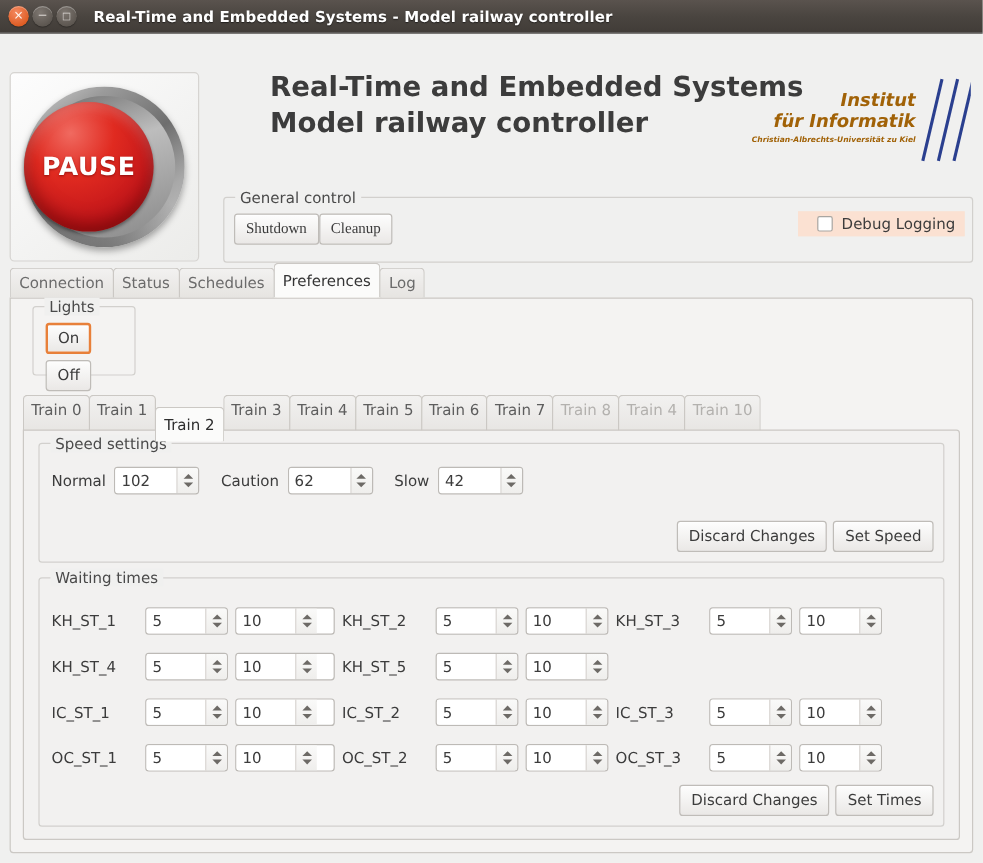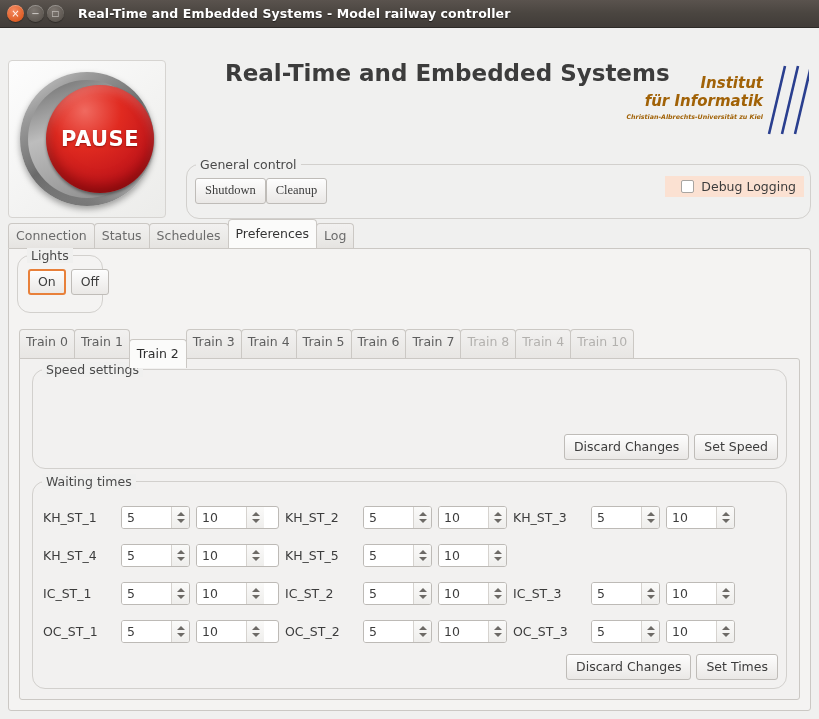--- a/index.html
+++ b/index.html
@@ -57,21 +57,21 @@
     border: 1px solid #d6d4d1; border-radius: 4px;
     box-sizing: border-box;
     display: flex; align-items: center; justify-content: center;
   }
   .pausebtn {
     width: 134px; height: 134px; border-radius: 50%;
     background:
       radial-gradient(circle at 50% 118%, rgba(0,0,0,.45) 0%, rgba(0,0,0,0) 48%),
       linear-gradient(145deg,#d8d8d8 0%,#9b9b9b 22%,#6e6e6e 50%,#a8a8a8 74%,#c9c9c9 100%);
     box-shadow: 0 3px 6px rgba(0,0,0,.35);
-    display: flex; align-items: center; justify-content: flex-end;
+    display: flex; align-items: center; justify-content: flex-start;
     position: relative;
   }
   .pausebtn::before {
     content:""; position:absolute; inset:8px; border-radius:50%;
     background: linear-gradient(160deg,#6a6a6a,#bdbdbd 40%,#888 100%);
   }
   .pauseinner {
     position: relative; z-index: 2;
     width: 108px; height: 108px; border-radius: 50%;
     background:
@@ -103,21 +103,21 @@
     font-family: "DejaVu Sans", "Liberation Sans", sans-serif;
   }
   .logo .l1 { font-size: 15px; font-weight: bold; font-style: italic; line-height: 1.22; }
   .logo .l2 { font-size: 6.3px; font-weight: bold; font-style: italic; margin-top: 2px; white-space: nowrap; }
   .logo .slashes { position: absolute; right: 2px; top: -4px; width: 44px; height: 76px; }
 
   
   .gbox {
     position: absolute;
     border: 1px solid #d2d0cd;
-    border-radius: 13px;
+    border-radius: 3px;
     box-sizing: border-box;
   }
   .gbox > .gtitle {
     position: absolute; top: -8px; left: 9px;
     background: #f0f0ef;
     padding: 0 4px;
     font-size: 12.5px; color: #4a4a4a;
   }
 
   #general-control { left: 186px; top: 136px; right: 8px; height: 55px; }
@@ -179,22 +179,22 @@
 
   .tabpane {
     position: absolute; left: 8px; top: 248px; right: 8px; bottom: 8px;
     background: #f4f3f2;
     border: 1px solid #cbc8c4;
     border-radius: 0 3px 3px 3px;
     box-sizing: border-box;
   }
 
   
-  #lights-group { left: 8px; top: 6px; width: 86px; height: 58px; }
-  .lights-row { position: absolute; left: 10px; top: 13px; display: flex; gap: 5px; }
+  #lights-group { left: 18px; top: 6px; width: 86px; height: 58px; }
+  .lights-row { position: absolute; left: 10px; top: 13px; display: flex; gap: 5px; flex-direction: column; }
 
   
   .traintabbar {
     position: absolute; left: 10px; top: 80px;
     display: flex; align-items: flex-end;
   }
   .ttab {
     background: linear-gradient(to bottom, #f2f1f0 0%, #e4e2df 100%);
     border: 1px solid #cbc8c4;
     border-bottom: none;
@@ -303,20 +303,21 @@
   <div class="pausebox">
     <div class="pausebtn">
       <div class="pauseinner">
         <span class="pauselabel">PAUSE</span>
       </div>
     </div>
   </div>
 
   <div class="titleblock">
     <div>Real-Time and Embedded Systems</div>
+    <div>Model railway controller</div>
   </div>
 
   <div class="logo">
     <div class="ltext">
       <div class="l1">Institut</div>
       <div class="l1">für Informatik</div>
       <div class="l2">Christian-Albrechts-Universität zu Kiel</div>
     </div>
     <svg class="slashes" viewBox="0 0 44 76">
       <line x1="4" y1="70" x2="20" y2="2" stroke="#2a3f8f" stroke-width="2.6"></line>
@@ -368,20 +369,48 @@
     <div class="ttab dis">Train 8</div>
     <div class="ttab dis">Train 4</div>
     <div class="ttab dis">Train 10</div>
   </div>
 
   <div class="trainpane">
 
     <div class="gbox" id="speed-group">
       <div class="gtitle">Speed settings</div>
 
+      <div class="speed-row">
+        <span class="field-label">Normal</span>
+        <span class="spin wide">
+          <span class="val">102</span>
+          <span class="arrows">
+            <i class="ar up"></i>
+            <i class="ar dn"></i>
+          </span>
+        </span>
+
+        <span class="field-label">Caution</span>
+        <span class="spin wide">
+          <span class="val">62</span>
+          <span class="arrows">
+            <i class="ar up"></i>
+            <i class="ar dn"></i>
+          </span>
+        </span>
+
+        <span class="field-label">Slow</span>
+        <span class="spin wide">
+          <span class="val">42</span>
+          <span class="arrows">
+            <i class="ar up"></i>
+            <i class="ar dn"></i>
+          </span>
+        </span>
+      </div>
 
       <div class="speed-actions">
         <button class="btn">Discard Changes</button>
         <button class="btn">Set Speed</button>
       </div>
     </div>
 
     <div class="gbox" id="waiting-group">
       <div class="gtitle">Waiting times</div>
 

